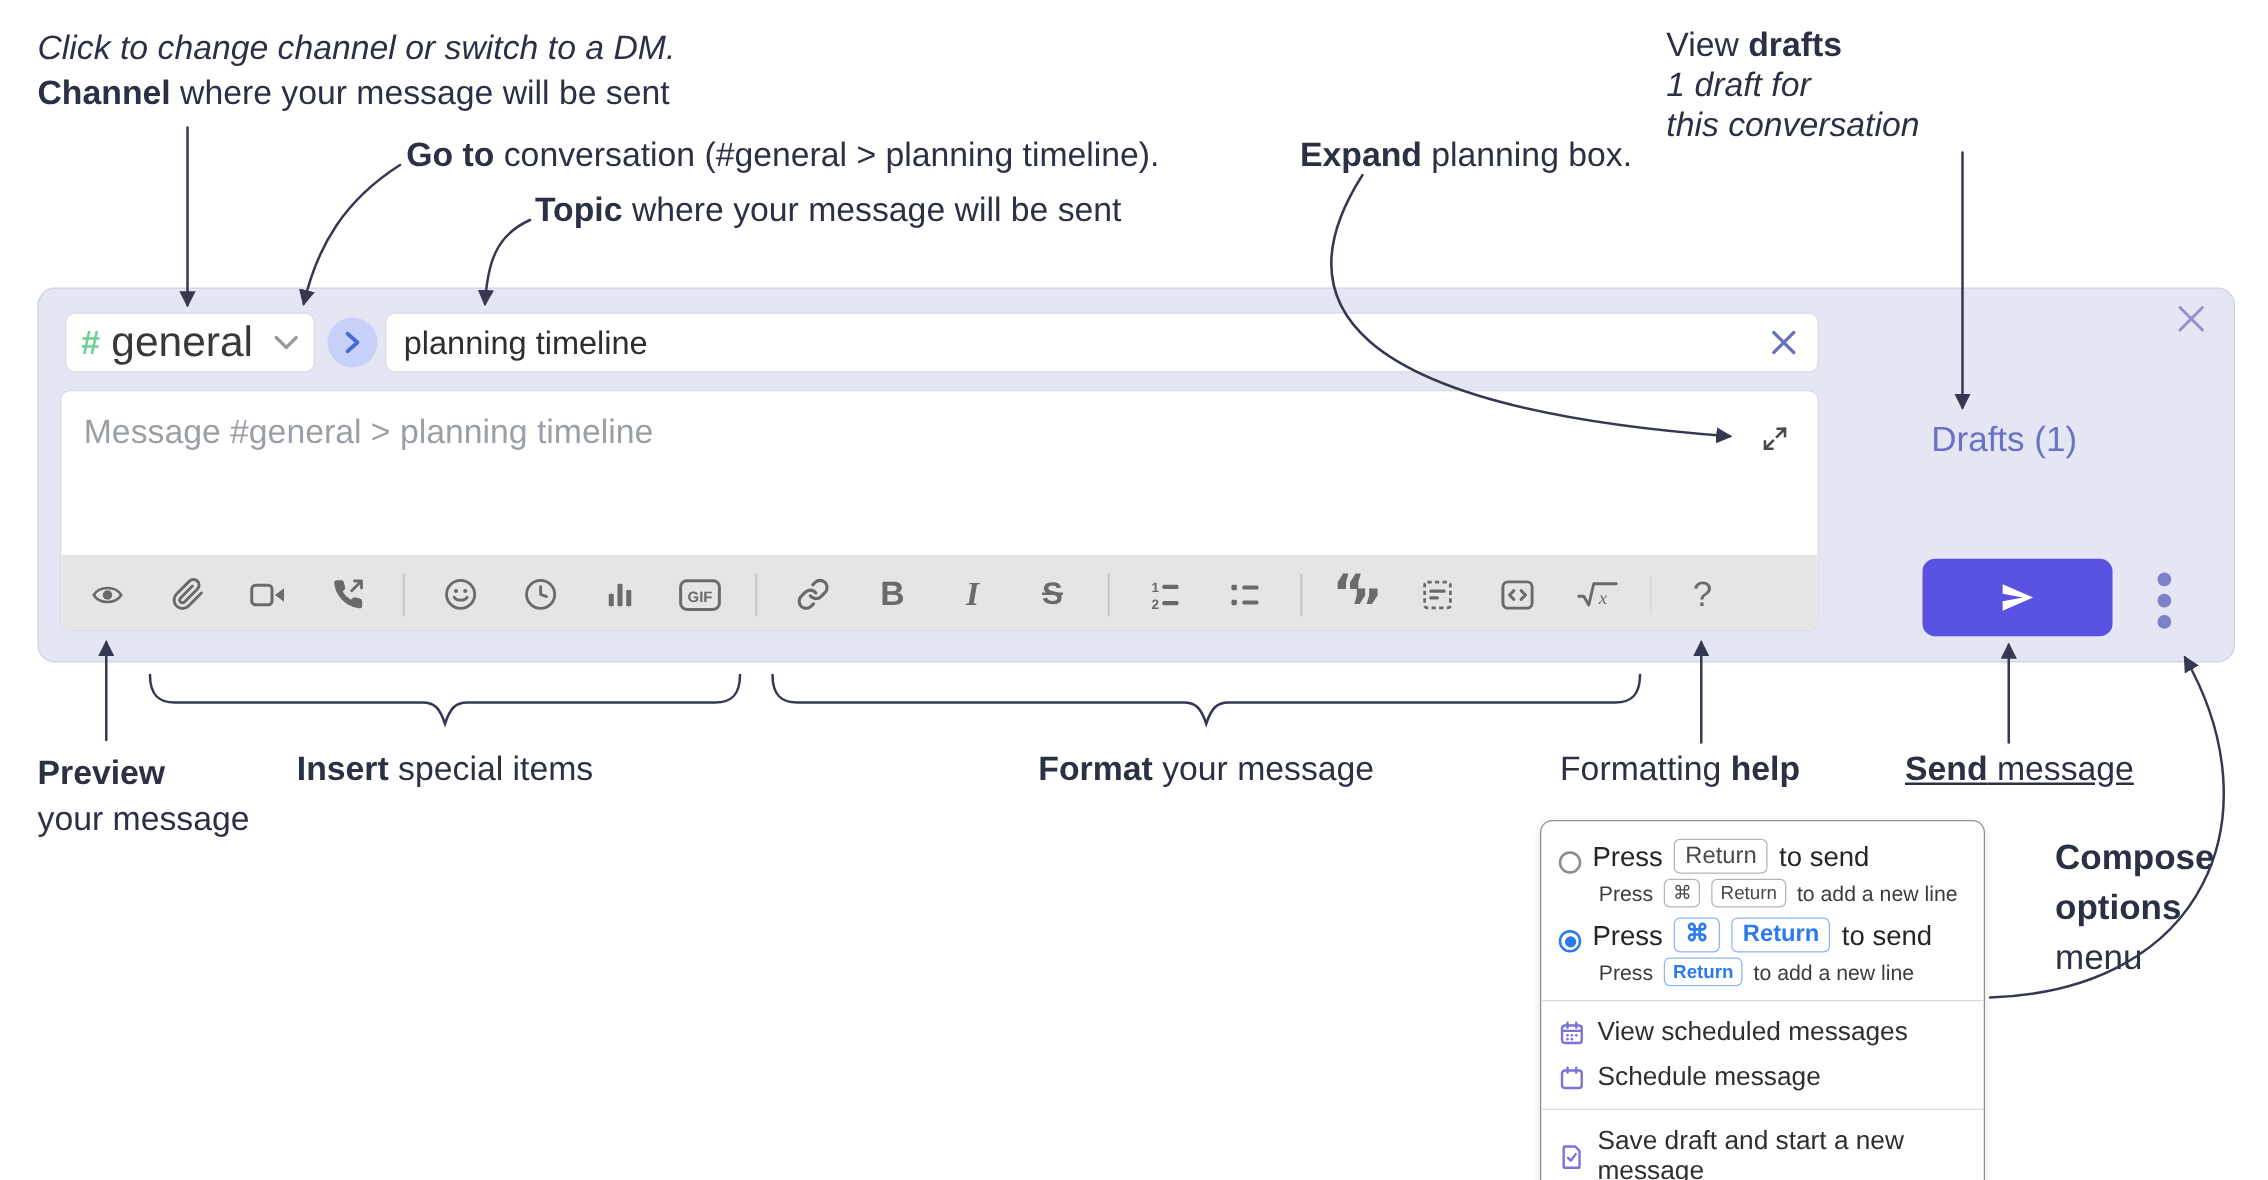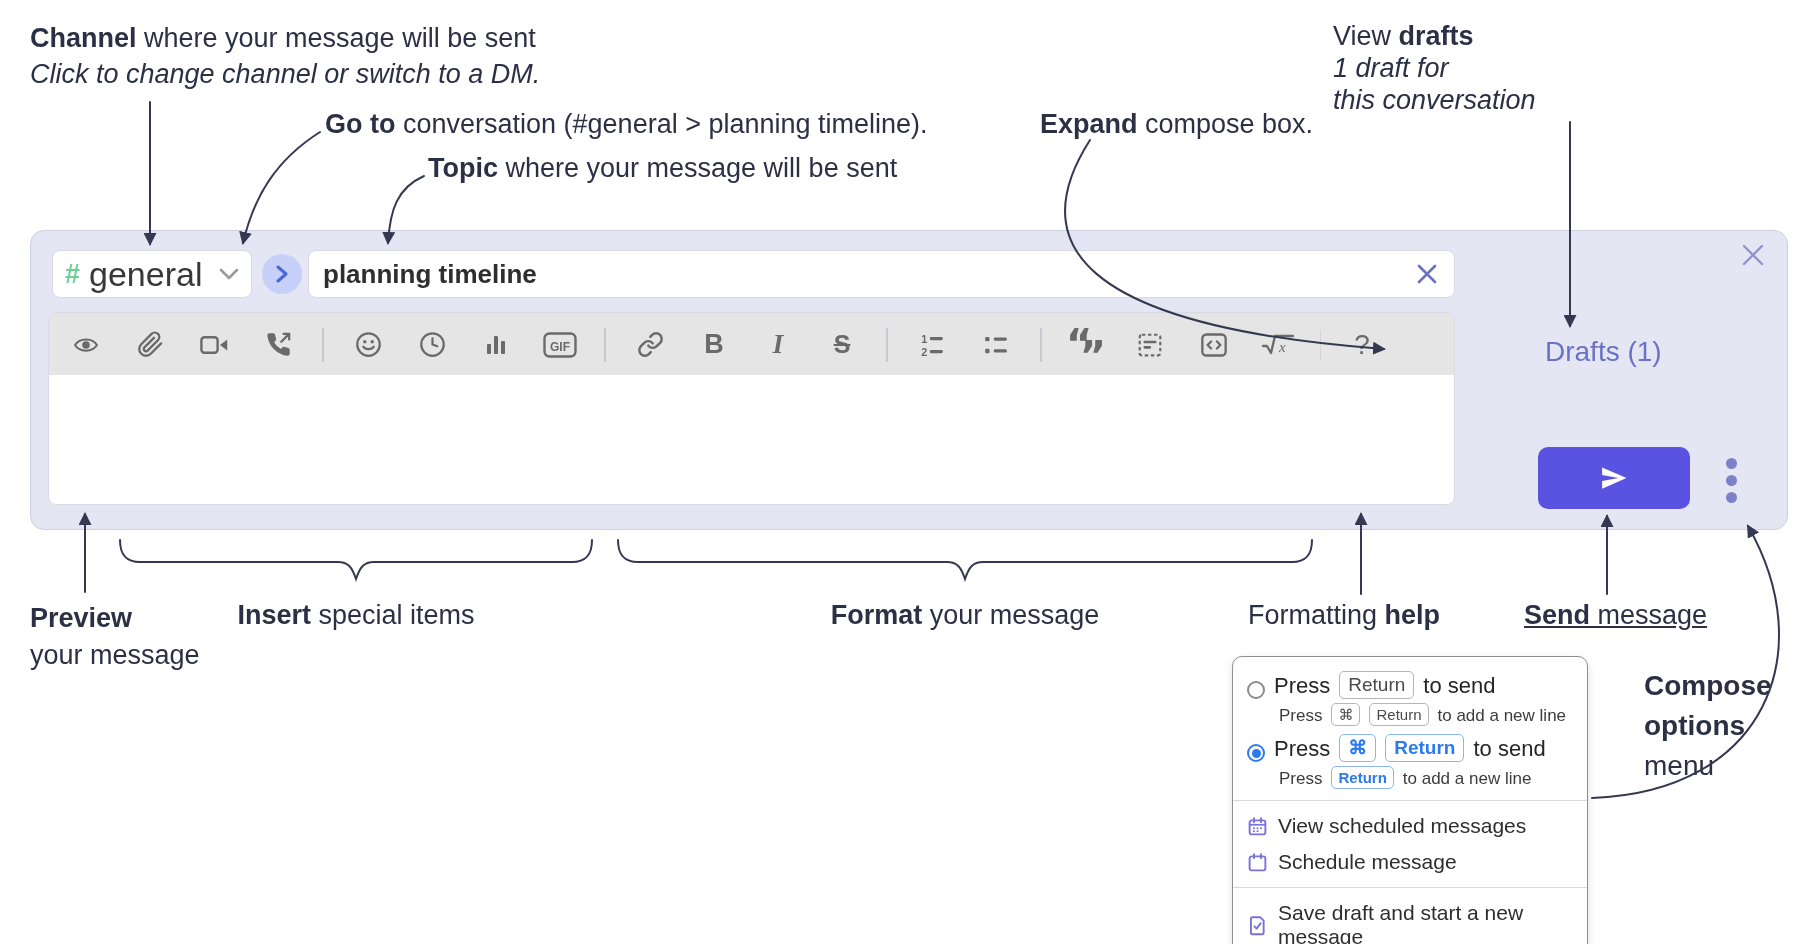--- a/index.html
+++ b/index.html
@@ -15,21 +15,21 @@
   .compose{left:30px;top:230px;width:1758px;height:300px;background:#e4e6f3;
            border:1px solid #cdd0e3;border-radius:14px;box-sizing:border-box;}
   .whitebox{background:#fff;border:1px solid #d8dae6;border-radius:8px;box-sizing:border-box;}
   .channel-btn{left:52px;top:250px;width:200px;height:48px;display:flex;align-items:center;
                padding:0 12px;gap:9px;cursor:pointer;}
   .hash{color:#6fcf97;font-weight:700;font-size:27px;}
   .chan-name{font-size:34px;color:#383838;flex:1;}
   .goto-btn{left:262px;top:254px;width:40px;height:40px;border-radius:50%;background:#c7d0f8;
             display:flex;align-items:center;justify-content:center;cursor:pointer;}
   .topic-input{left:308px;top:250px;width:1147px;height:48px;display:flex;align-items:center;
-               padding:0 14px;box-sizing:border-box;font-weight:bold;}
+               padding:0 14px;box-sizing:border-box;}
   .topic-text{font-size:26px;color:#2e2e2e;flex:1;}
   .msg-panel{left:48px;top:312px;width:1407px;height:193px;background:#fff;
              border:1px solid #d8dae6;border-radius:8px;box-sizing:border-box;overflow:hidden;}
   .msg-area{position:relative;height:131px;}
   .placeholder{position:absolute;left:18px;top:17px;font-size:27px;color:#9b9fa8;}
   .expand-ic{position:absolute;right:22px;top:26px;cursor:pointer;}
   .toolbar{height:61px;background:#e5e5e5;border-top:1px solid #e0e2ec;display:flex;
            align-items:center;padding-left:5px;}
   .tcell{width:64px;height:44px;display:flex;align-items:center;justify-content:center;
          color:#6a6a6a;cursor:pointer;flex:0 0 auto;}
@@ -72,34 +72,34 @@
   .kbd.small{font-size:15px;line-height:21px;padding:0 6px;}
   .kbd.blue{border-color:#8db4f7;color:#2b7af0;font-weight:700;}
   .pdiv{height:1px;background:#d9d9d9;margin:7px 0;}
   .mitem{display:flex;align-items:center;gap:10px;padding:6px 14px;font-size:21px;color:#2e2e2e;cursor:pointer;}
   .micon{color:#7a73d9;flex:0 0 auto;}
 </style>
 </head>
 <body>
 
 <div class="abs ann" style="left:30px;top:20px;">
+  <div><i>Click to change channel or switch to a DM.</i></div>
   <div><b>Channel</b><span> where your message will be sent</span></div>
-  <div><i>Click to change channel or switch to a DM.</i></div>
 </div>
 
 <div class="abs ann" style="left:325px;top:106px;">
   <b>Go to</b><span> conversation (#general &gt; planning timeline).</span>
 </div>
 
 <div class="abs ann" style="left:428px;top:150px;">
   <b>Topic</b><span> where your message will be sent</span>
 </div>
 
 <div class="abs ann" style="left:1040px;top:106px;">
-  <b>Expand</b><span> compose box.</span>
+  <b>Expand</b><span> planning box.</span>
 </div>
 
 <div class="abs ann" style="left:1333px;top:20px;line-height:32px;">
   <div><span>View </span><b>drafts</b></div>
   <div><i>1 draft for</i></div>
   <div><i>this conversation</i></div>
 </div>
 
 <div class="abs compose"></div>
 
@@ -124,20 +124,31 @@
   </svg>
 </div>
 
 <div class="abs close-x">
   <svg width="26" height="26" viewBox="0 0 26 26">
     <path d="M4,4 L22,22 M22,4 L4,22" stroke="#9193ce" stroke-width="2.4" stroke-linecap="round"></path>
   </svg>
 </div>
 
 <div class="abs msg-panel">
+  <div class="msg-area">
+    <span class="placeholder">Message #general &gt; planning timeline</span>
+    <svg class="expand-ic" width="24" height="24" viewBox="0 0 24 24">
+      <g fill="none" stroke="#4a4a4a" stroke-width="2.1" stroke-linecap="round" stroke-linejoin="round">
+        <polyline points="14,4 20,4 20,10"></polyline>
+          <line x1="20" y1="4" x2="13.5" y2="10.5"></line>
+        <polyline points="10,20 4,20 4,14"></polyline>
+          <line x1="4" y1="20" x2="10.5" y2="13.5"></line>
+      </g>
+    </svg>
+  </div>
   <div class="toolbar">
     <div class="tcell">
       <svg width="30" height="24" viewBox="0 0 24 24">
           <path d="M1,12 C5.5,4.5 18.5,4.5 23,12 C18.5,19.5 5.5,19.5 1,12 Z" fill="none" stroke="#6a6a6a" stroke-width="2"></path>
           <circle cx="12" cy="12" r="3.8" fill="#6a6a6a"></circle>
         </svg>
     </div>
     <div class="tcell">
       <svg width="27" height="27" viewBox="0 0 24 24">
           <path d="M21.44 11.05l-9.19 9.19a6 6 0 0 1-8.49-8.49l9.19-9.19a4 4 0 0 1 5.66 5.66l-9.2 9.19a2 2 0 0 1-2.83-2.83l8.49-8.48" fill="none" stroke="#6a6a6a" stroke-width="2.1" stroke-linecap="round" stroke-linejoin="round"></path>

